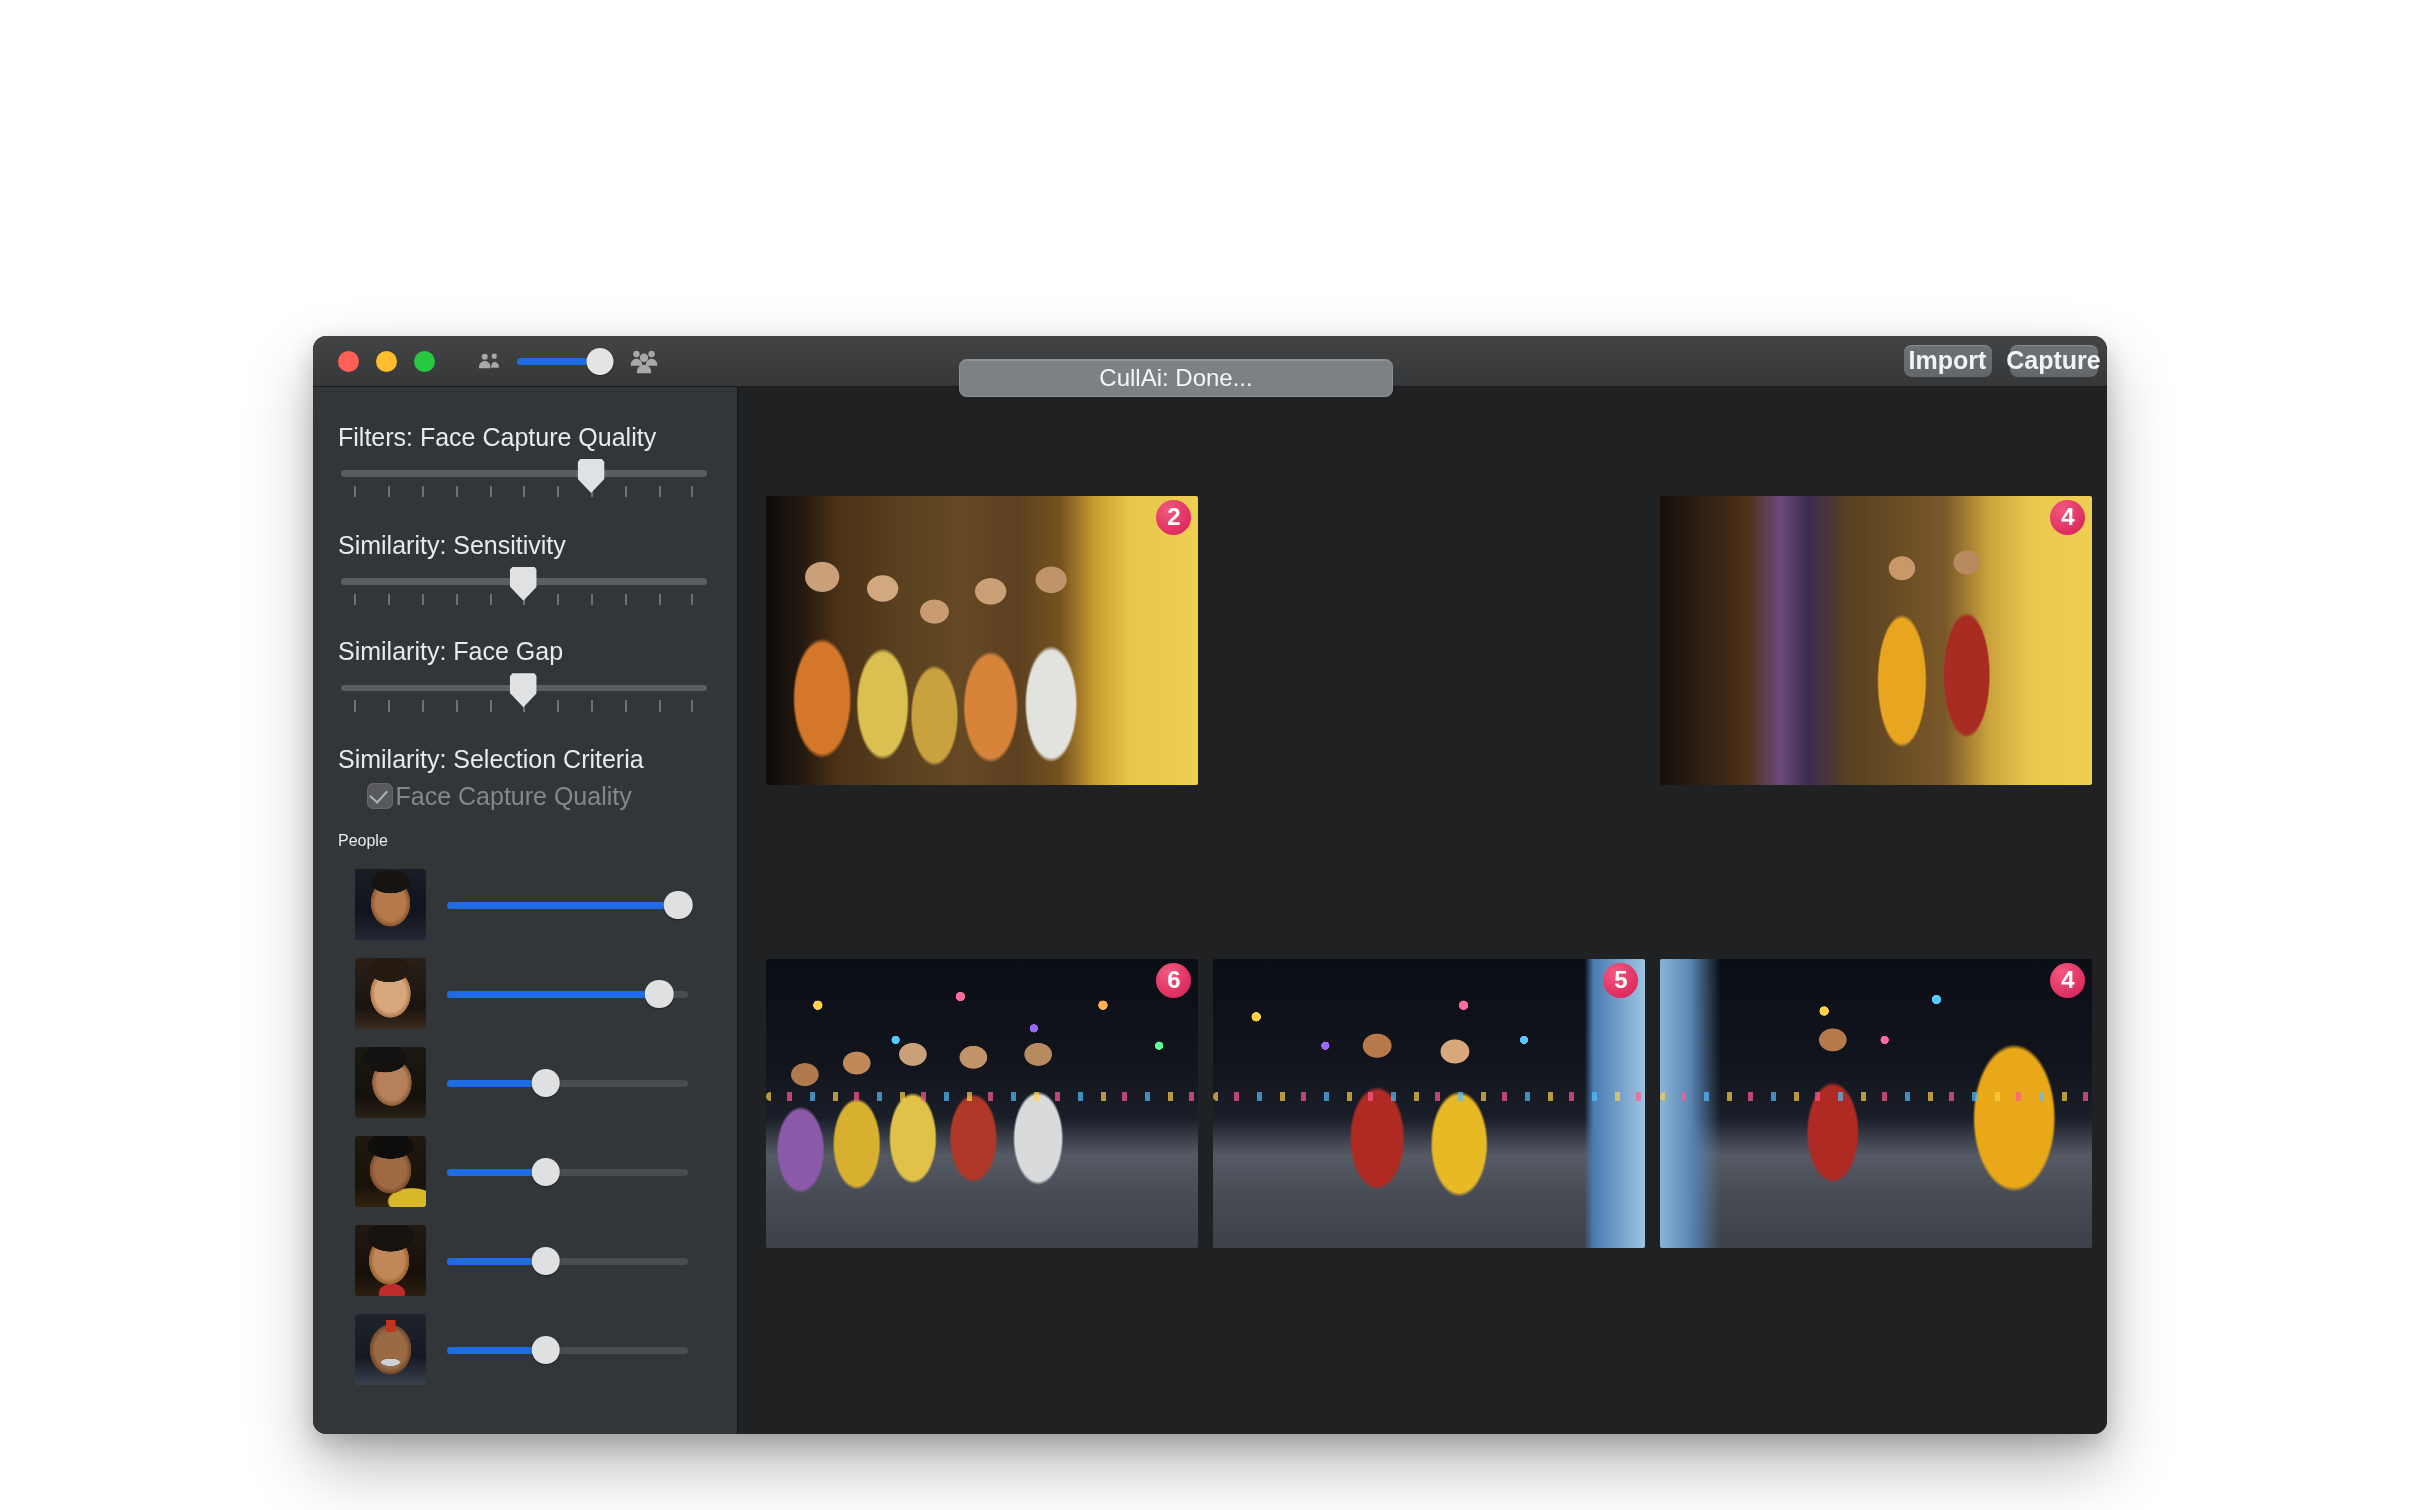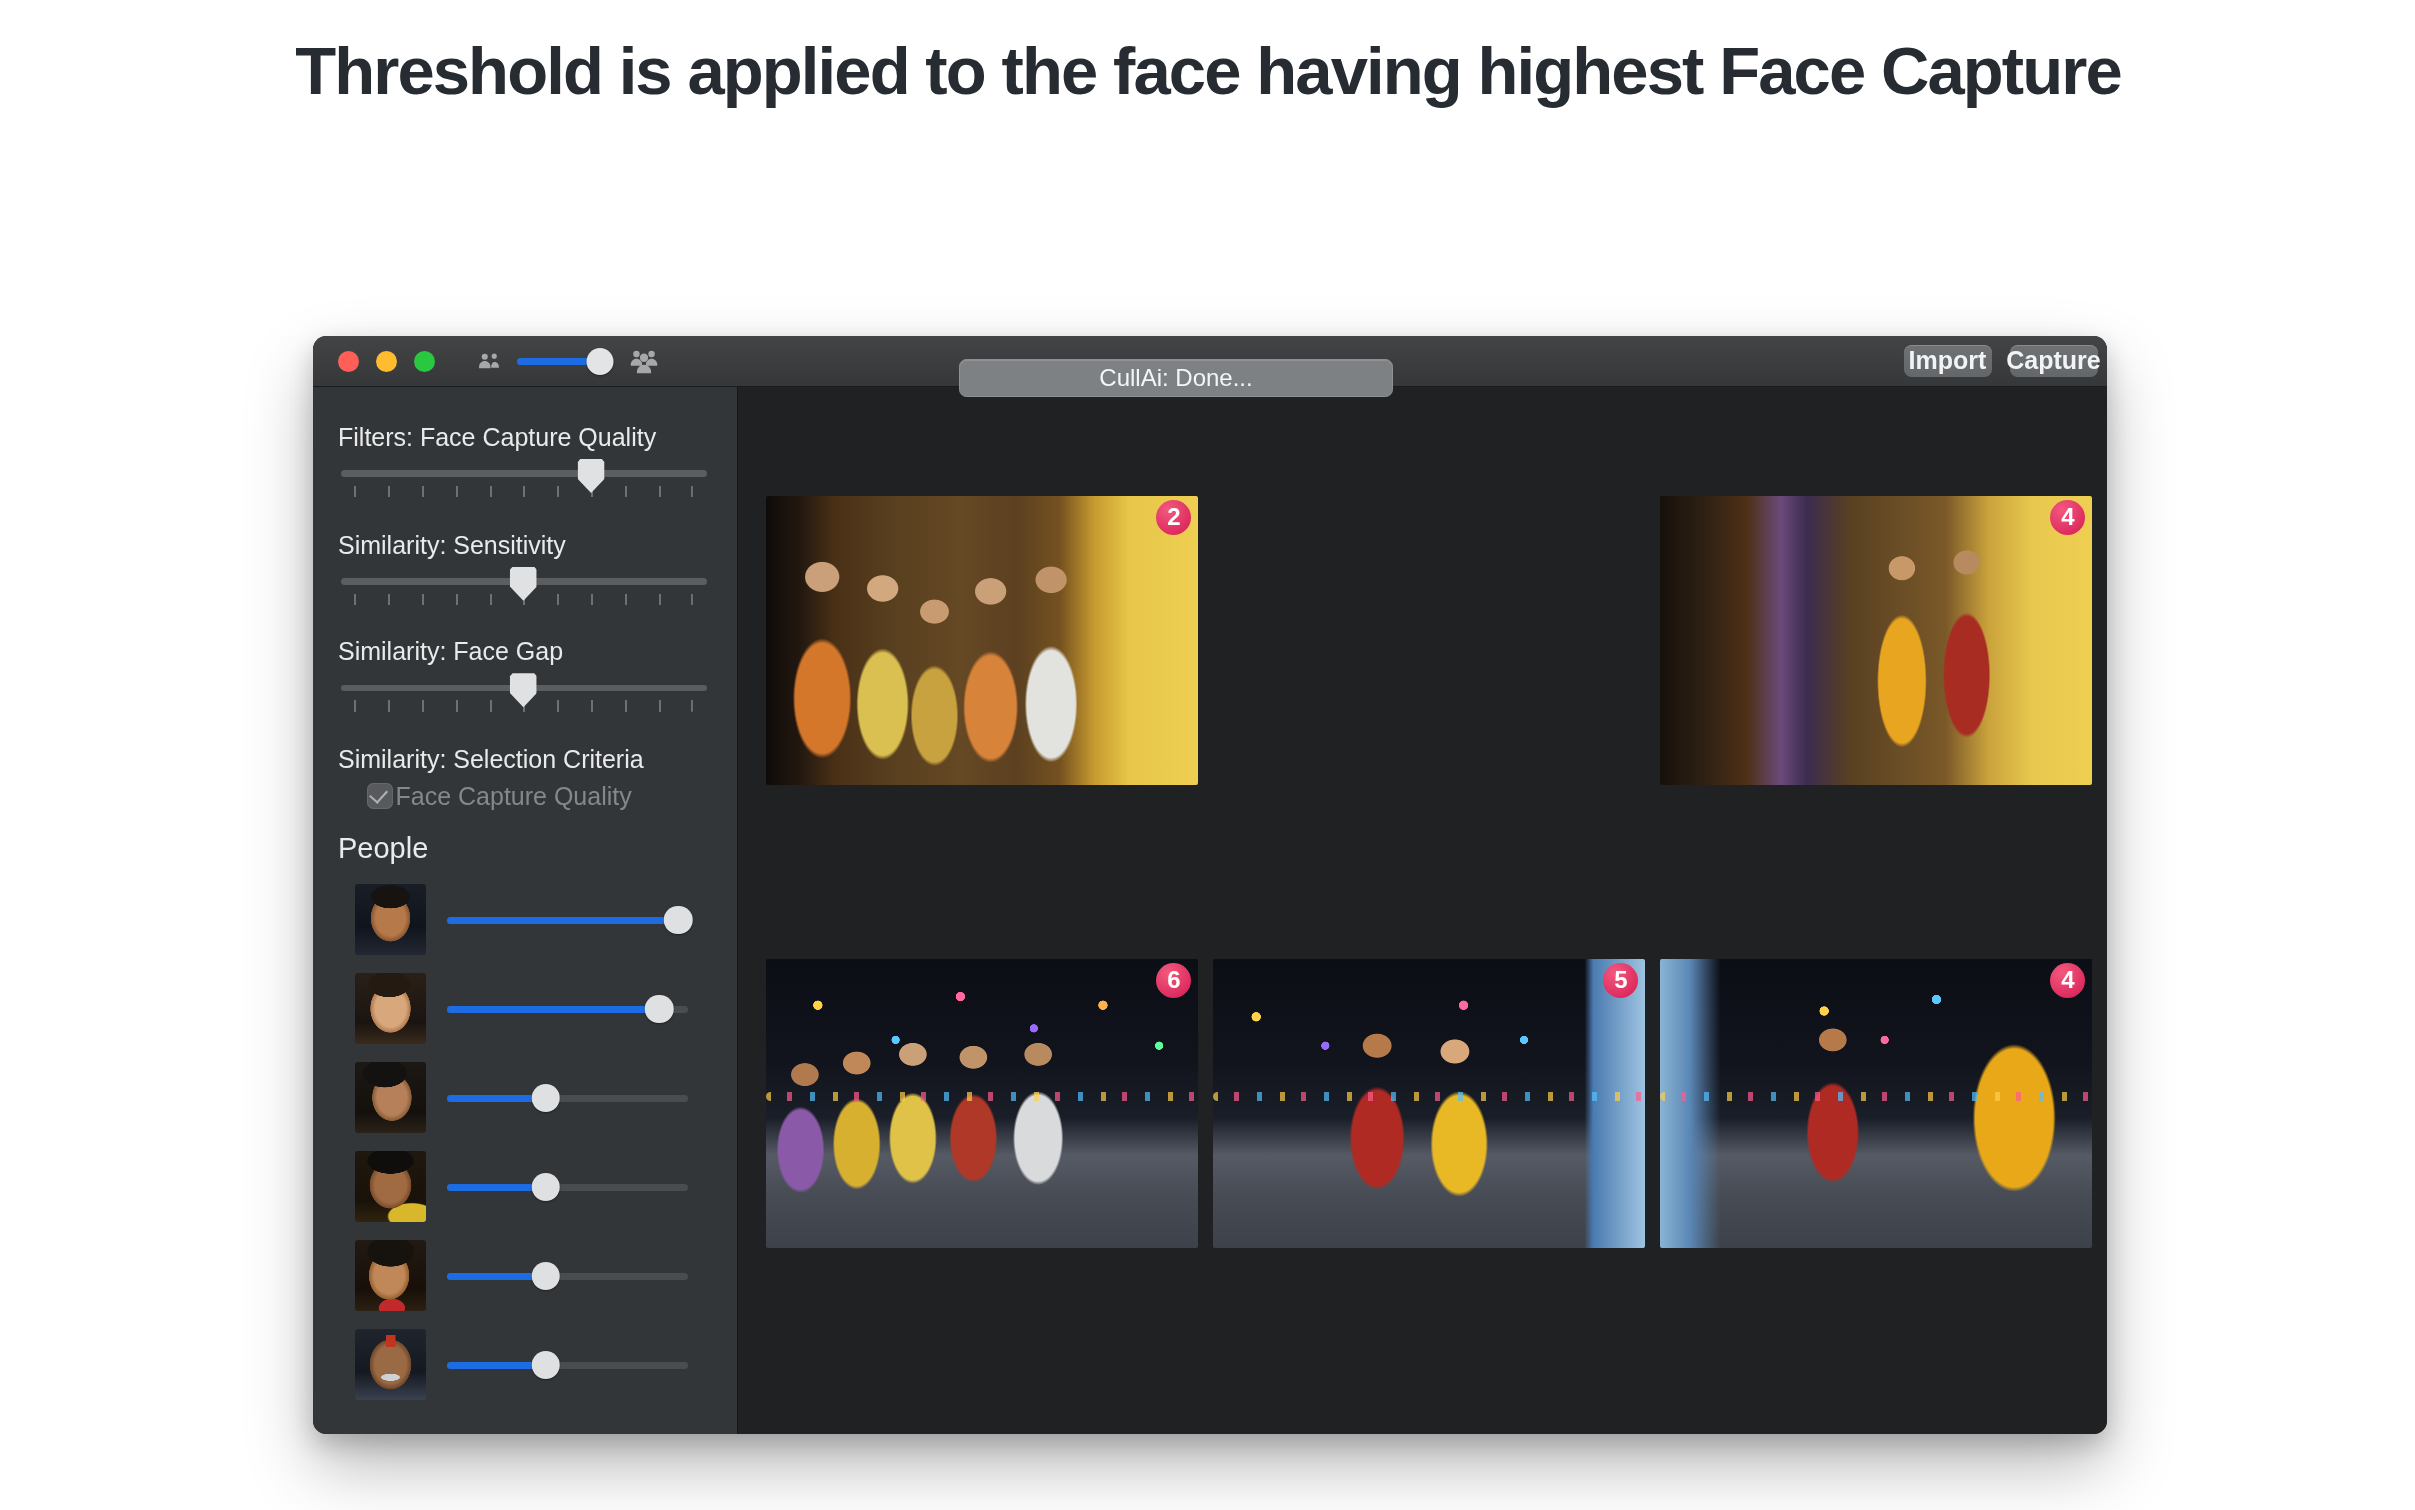--- a/index.html
+++ b/index.html
@@ -85,21 +85,21 @@
   .cb {
     width:26px; height:26px; border-radius:6.7px; background:#57595c; position:relative;
     box-shadow:inset 0 0 0 1px #65686b;
   }
   .cb::after {
     content:""; position:absolute; left:6.7px; top:2.9px; width:8.6px; height:14.3px;
     border:solid #b0b3b6; border-width:0 2.9px 2.9px 0; transform:rotate(42deg);
   }
   .cb-label { font-size:25px; color:#85888b; }
 
-  .people-header { margin-top:22px; font-size:29px; color:#e9eaeb; }
+  .people-header { margin-top:22px; font-size:16px; color:#e9eaeb; }
 
   .person-row { display:flex; align-items:center; margin:0 0 18px 17px; height:71px; }
   .person-row.first { margin-top:19px; }
   .face { width:71px; height:71px; border-radius:2.9px; flex:none; }
   .hslider { position:relative; width:241px; height:28.5px; margin-left:21px; flex:none; }
   .htrack { position:absolute; left:0; right:0; top:11.4px; height:6.7px; border-radius:3.8px; background:#4a4d50; }
   .hfill  { position:absolute; left:0; top:11.4px; height:6.7px; border-radius:3.8px; background:#1d6ce3; }
   .hknob  { position:absolute; top:0; width:28.5px; height:28.5px; border-radius:50%; background:#dfe0e1; transform:translateX(-50%); box-shadow:0 1px 1.9px rgba(0,0,0,.4); }
 
   
@@ -211,21 +211,20 @@
     radial-gradient(ellipse 23px 19px at 40% 28%, #b5794a 0 58%, transparent 62%),
     radial-gradient(ellipse 44px 84px at 40% 60%, #b02a24 0 55%, transparent 60%),
     radial-gradient(ellipse 67px 119px at 82% 55%, #e8a818 0 58%, transparent 62%),
     linear-gradient(90deg, #8ab4d4 0%, #5a86b4 7%, transparent 14%),
     linear-gradient(180deg,#0b0e15 0%,#11141c 35%,#1a1e28 55%,#555a64 68%,#474b54 82%,#3d414a 100%); }
 </style>
 </head>
 <body>
 
 <div class="heading">
-  <div>Threshold is applied to the face having highest Face Capture</div>
 </div>
 
 <div class="window">
 
   <div class="titlebar">
     <div class="lights">
       <span class="light red"></span>
       <span class="light yellow"></span>
       <span class="light green"></span>
     </div>

